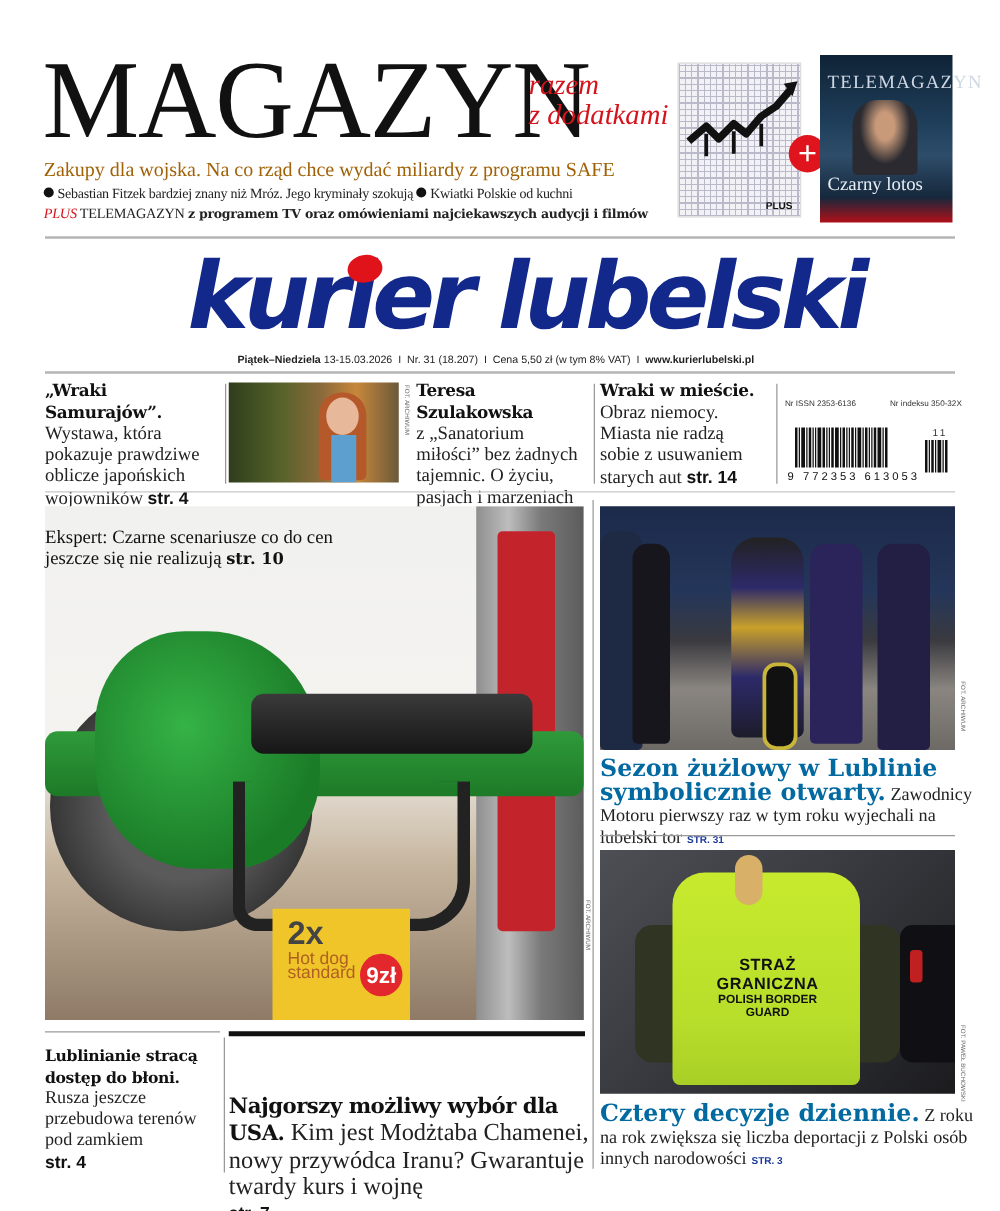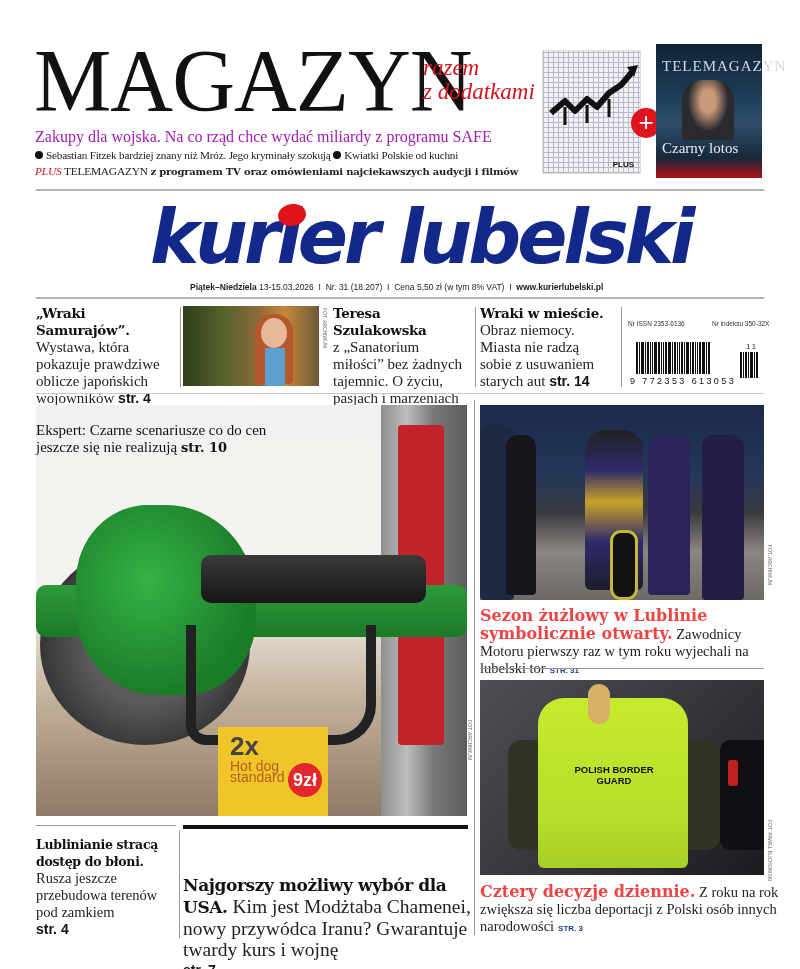--- a/index.html
+++ b/index.html
@@ -4,21 +4,21 @@
 <style>
   html, body { margin:0; padding:0; background:#fff; }
   body { width:800px; height:969px; position:relative; overflow:hidden; font-family:"DejaVu Serif", serif; color:#1a1a1a; }
   .abs { position:absolute; }
   .lserif { font-family:"Liberation Serif", serif; }
   .sans { font-family:"Liberation Sans", sans-serif; }
 
   
   .mag-title { left:34px; top:36px; font-family:"Liberation Serif", serif; font-size:87px; line-height:87px; letter-spacing:-1px; color:#111; transform:scaleY(1.02); }
   .mag-tag { left:423px; top:56px; font-family:"Liberation Serif", serif; font-style:italic; color:#d4141c; font-size:23px; line-height:24px; }
-  .mag-lead { left:35px; top:128px; font-family:"Liberation Serif", serif; font-size:16px; color:#a21caf; }
+  .mag-lead { left:35px; top:128px; font-family:"Liberation Serif", serif; font-size:16px; color:#a16207; }
   .mag-bullets { left:35px; top:149px; font-family:"Liberation Serif", serif; font-size:11.2px; color:#222; letter-spacing:-0.2px; }
   .mag-bullets .dot { display:inline-block; width:8px; height:8px; border-radius:50%; background:#111; margin-right:3px; vertical-align:0px; }
   .mag-plus { left:35px; top:165px; font-family:"Liberation Serif", serif; font-size:11.4px; color:#222; letter-spacing:-0.2px; }
   .mag-plus .plus { color:#d4141c; font-style:italic; }
   .mag-plus b { font-family:"DejaVu Serif", serif; font-size:10px; }
 
   
   .cover-grid { left:542px; top:50px; width:97px; height:122px; background:
       repeating-linear-gradient(0deg, #b9b9c9 0 1px, transparent 1px 5px),
       repeating-linear-gradient(90deg, #b9b9c9 0 1px, transparent 1px 5px), #f2f2f6; border:1px solid #ddd; }
@@ -80,21 +80,21 @@
   .gd-label { position:absolute; left:18px; top:66px; width:116px; text-align:center; font-family:"Liberation Sans", sans-serif; font-weight:bold; color:#111; }
   .gd-label .l1 { font-size:13px; letter-spacing:0.4px; }
   .gd-label .l2 { font-size:9.5px; }
   .gd-car { position:absolute; left:240px; top:60px; width:50px; height:110px; background:#101014; border-radius:10px 0 0 10px; }
   .gd-light { position:absolute; left:248px; top:80px; width:10px; height:26px; background:#c02020; border-radius:3px; }
 
   .credit { position:absolute; font-family:"Liberation Sans", sans-serif; font-size:5px; color:#666; white-space:nowrap; transform-origin:left top; transform:rotate(90deg); }
 
   
   .cap { font-family:"Liberation Serif", serif; font-size:14.5px; line-height:17px; color:#222; }
-  .cap .h { font-family:"DejaVu Serif", serif; font-weight:bold; font-size:16px; color:#ef4444;text-align:right; }
+  .cap .h { font-family:"DejaVu Serif", serif; font-weight:bold; font-size:19px; color:#0369a1;text-align:right; }
   .cap .pg { font-family:"Liberation Sans", sans-serif; font-weight:bold; font-size:8px; color:#1a3a9a; margin-left:4px; }
 
   
   .bottom-left { left:36px; top:836px; width:140px; font-family:"Liberation Serif", serif; font-size:14.5px; line-height:17px; color:#222; }
   .bottom-left .h { font-family:"DejaVu Serif", serif; font-weight:bold; font-size:12.5px; color:#111; letter-spacing:-0.3px; }
   .bottom-left .pg { font-family:"Liberation Sans", sans-serif; font-weight:bold; font-size:14px; color:#111; }
   .bottom-main { left:183px; top:834px; width:290px; font-family:"Liberation Serif", serif; font-size:19.5px; line-height:21px; color:#222;margin-top:40px; }
   .bottom-main .h { font-family:"DejaVu Serif", serif; font-weight:bold; font-size:17px; color:#111; letter-spacing:-0.4px; }
   .bottom-main .pg { font-family:"Liberation Sans", sans-serif; font-weight:bold; font-size:14px; color:#111; }
   .thick-rule { left:183px; top:825px; width:285px; height:4px; background:#111; }
@@ -264,20 +264,21 @@
 
 <div class="abs rule" style="left:480px;top:668px;width:284px;height:1px;background:#999"></div>
 
 <div class="abs photo ph-guard">
   <div class="gd-car"></div>
   <div class="gd-light"></div>
   <div class="gd-arm" style="left:28px;top:60px;width:44px;height:110px;"></div>
   <div class="gd-arm" style="left:196px;top:60px;width:44px;height:110px;"></div>
   <div class="gd-vest">
     <div class="gd-label">
+      <div class="l1">STRAŻ GRANICZNA</div>
       <div class="l2">POLISH BORDER GUARD</div>
     </div>
   </div>
   <div class="gd-hair"></div>
 </div>
 <div class="credit" style="left:773px;top:820px;">FOT. PAWEŁ BUCHOWSKI</div>
 <div class="abs cap" style="left:480px;top:883px;width:300px;">
   <span class="h">Cztery decyzje dziennie.</span>
   <span>Z roku na rok zwiększa się liczba deportacji z Polski osób innych narodowości</span><span class="pg">STR. 3</span>
 </div>

